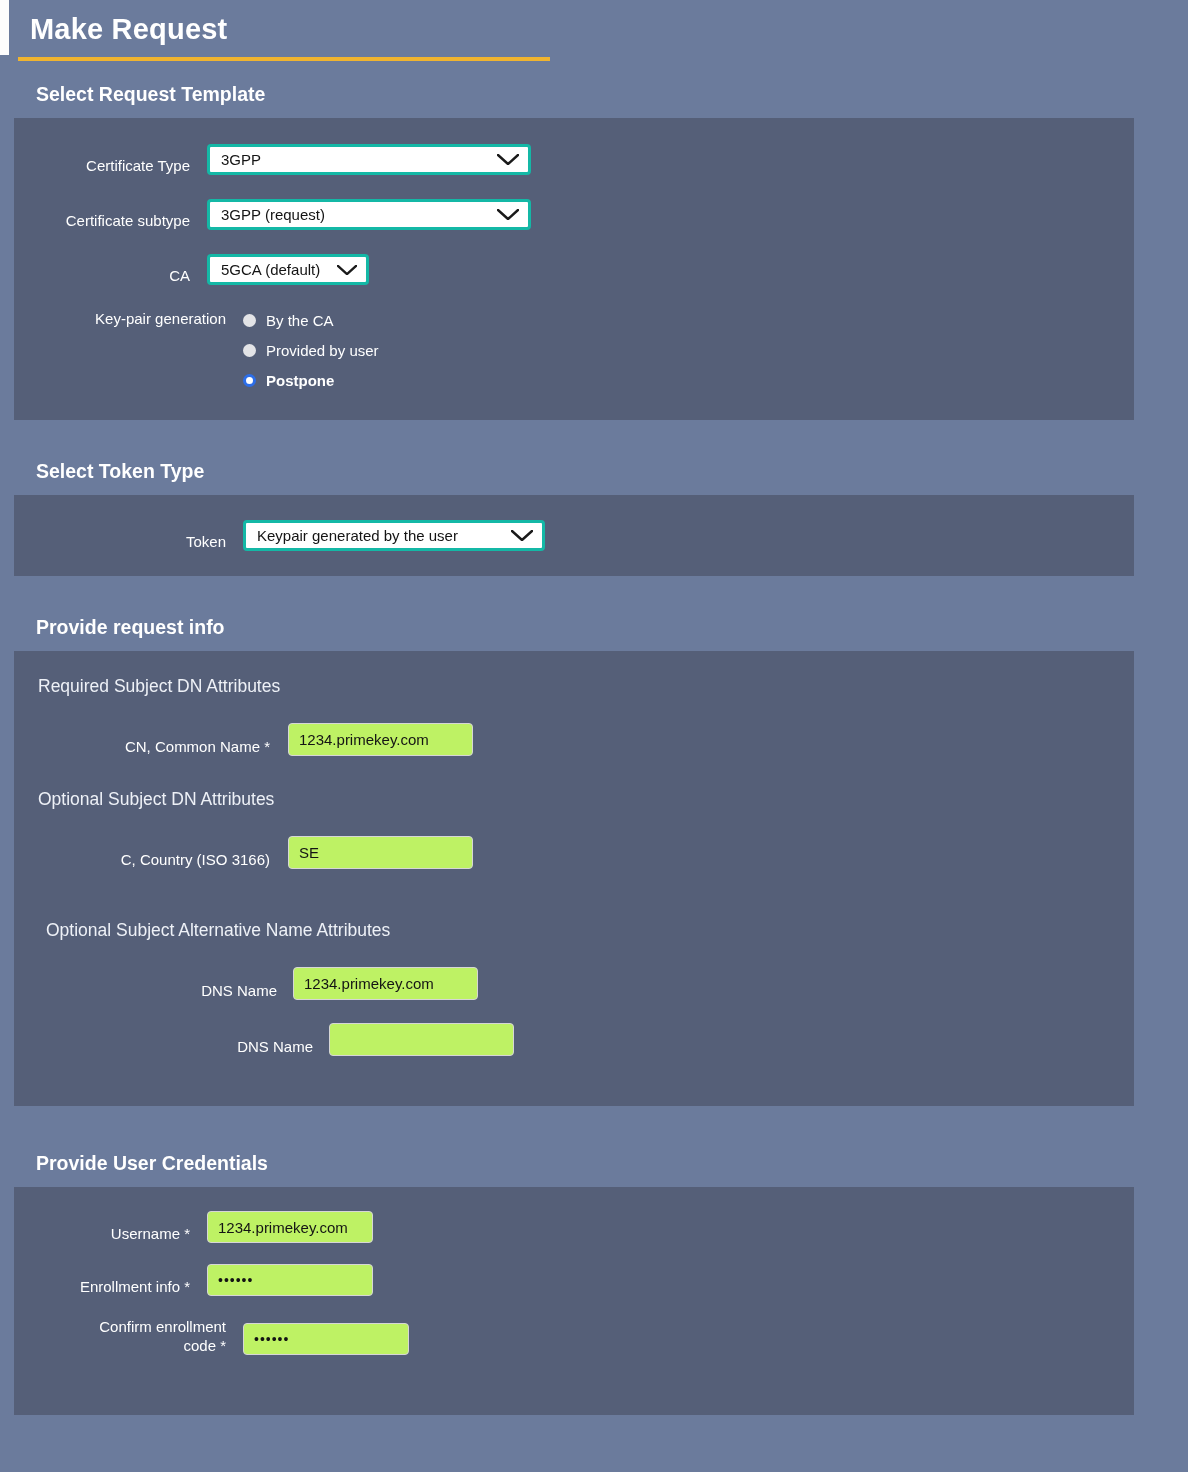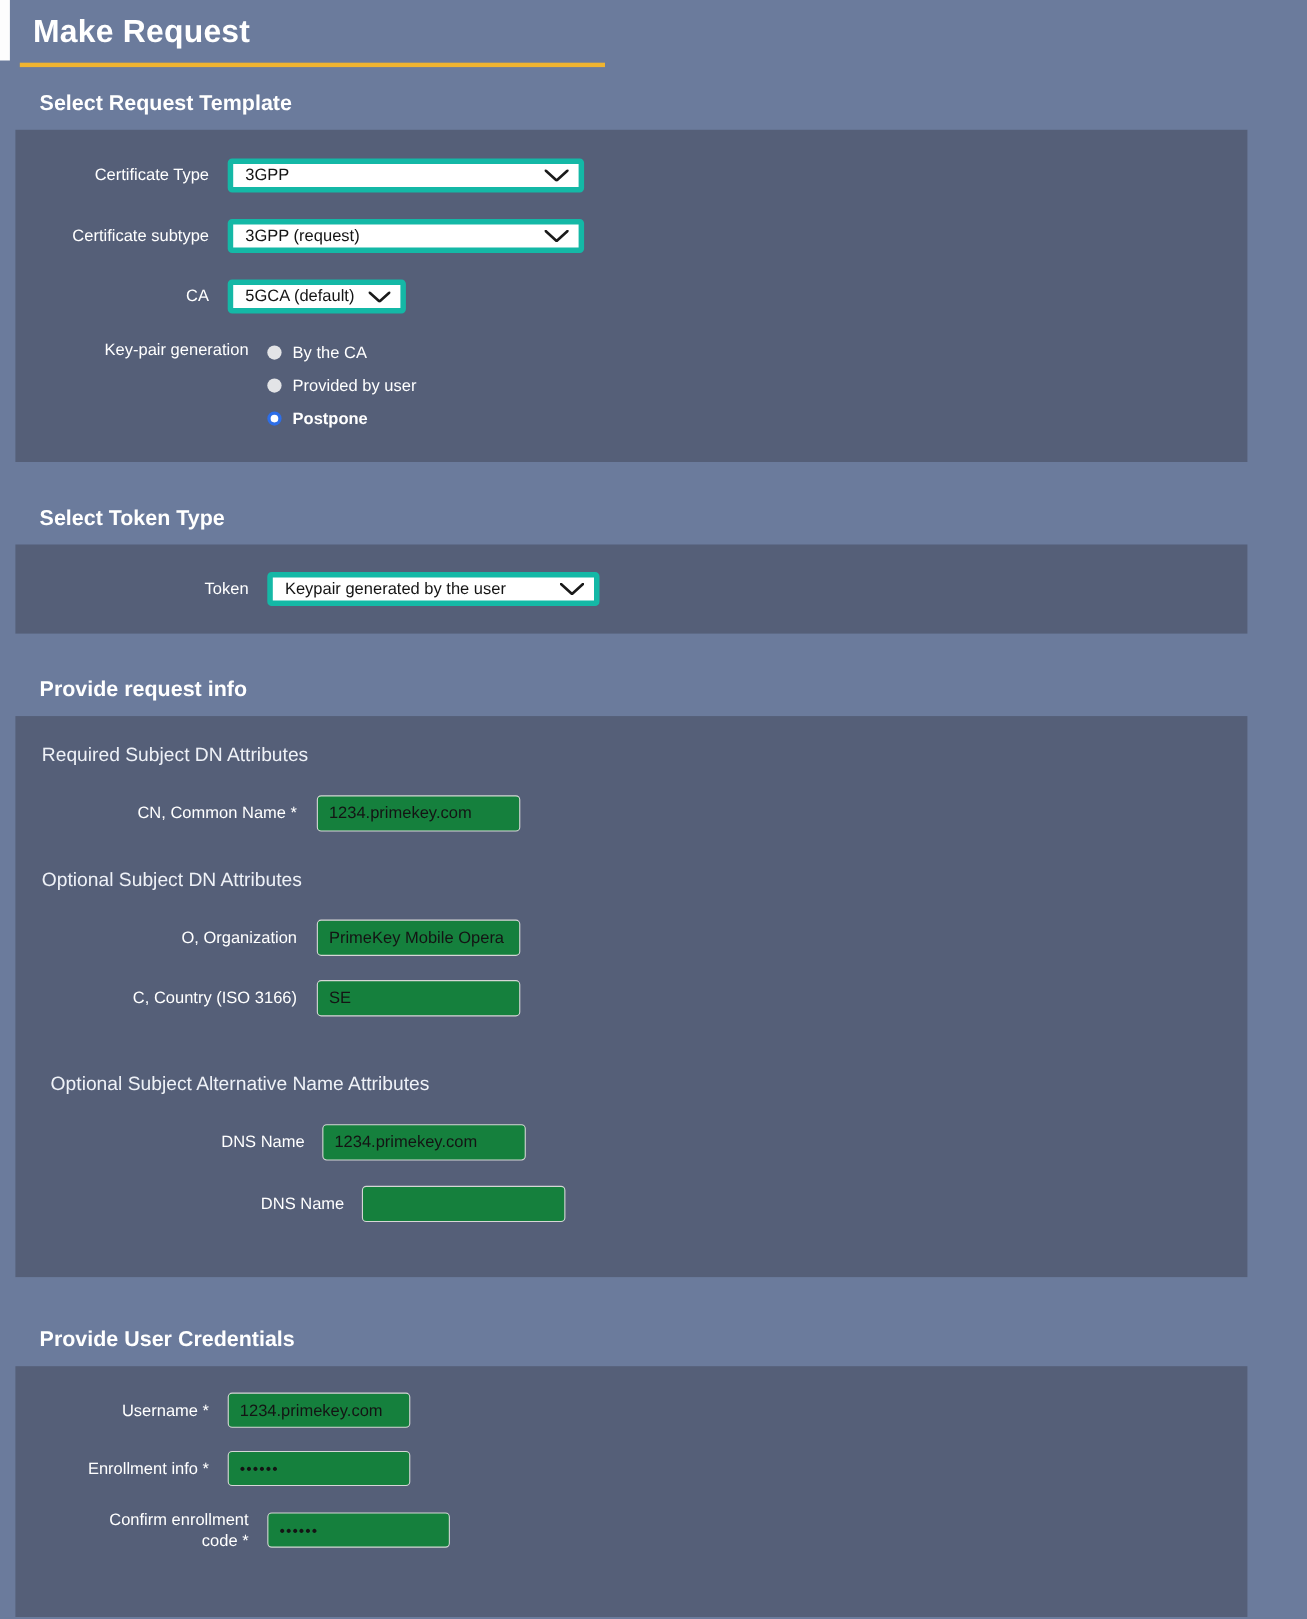--- a/index.html
+++ b/index.html
@@ -30,54 +30,54 @@
   .panel {
     background:#555f78;
     margin-left:14px;
     width:1120px;
   }
   .panel-1 { padding:26px 0 30px 0; }
   .panel-2 { padding:25px 0; }
   .panel-3 { padding:24px 0 50px 0; }
   .panel-4 { padding:24px 0 60px 0; }
 
-  .form-row { display:flex; align-items:center; margin-bottom:24px; }
+  .form-row { display:flex; align-items:flex-end; margin-bottom:24px; }
   .form-row.last { margin-bottom:0;padding-left:36px; }
   .form-row.mb32 { margin-bottom:32px; }
   .form-row.mb22 { margin-bottom:22px; }
   .form-row.mb21 { margin-bottom:21px; }
   .form-row.mb23 { margin-bottom:23px; }
   .form-row.top { align-items:flex-start; }
 
   .lbl {
     width:176px; text-align:right; flex-shrink:0;
     color:#ffffff; font-size:15px; line-height:19px;
   }
   .lbl-dn { width:256px; }
   .lbl-san { width:263px; }
   .lbl .narrow { display:inline-block; max-width:146px; }
   .ctl { margin-left:17px; }
   .ctl-dn { margin-left:18px; }
   .ctl-san { margin-left:16px; }
 
   .select {
-    background:#ffffff; border:5px solid #14b8a6; border-radius:4px;
+    background:#ffffff; border:3px solid #14b8a6; border-radius:4px;
     height:31px; display:flex; align-items:center; justify-content:space-between;
     padding:0 9px 0 11px; font-size:15px; color:#141414;
     cursor:default;
   }
   .select .sel-text { white-space:nowrap; overflow:hidden; }
   .select .chev { display:flex; align-items:center; margin-left:12px; flex-shrink:0; }
   .w-lg { width:324px; }
   .w-md { width:302px; }
   .w-sm { width:162px; }
 
   .text-input {
     height:33px; width:185px;
-    background:#15803d; border:1px solid #d6d6d6; border-radius:4px;
+    background:#bef264; border:1px solid #d6d6d6; border-radius:4px;
     font-size:15px; color:#141414; padding:0 10px;
     font-family:"Liberation Sans", sans-serif;
     outline:none;
   }
   .text-input.cred { width:166px; height:32px; }
   .text-input.pwd { letter-spacing:1px; font-size:14px; }
 
   .radio-group { padding-top:2px; }
   .radio-row { display:flex; align-items:center; margin-bottom:11px; }
   .radio-row.last { margin-bottom:0;font-weight:bold; }
@@ -184,24 +184,20 @@
 
   <div class="sub-h">Required Subject DN Attributes</div>
 
   <div class="form-row mb32">
     <div class="lbl lbl-dn">CN, Common Name *</div>
     <input class="ctl ctl-dn text-input" type="text" value="1234.primekey.com" style="">
   </div>
 
   <div class="sub-h">Optional Subject DN Attributes</div>
 
-  <div class="form-row mb22">
-    <div class="lbl lbl-dn">O, Organization</div>
-    <input class="ctl ctl-dn text-input" type="text" value="PrimeKey Mobile Opera" style="">
-  </div>
 
   <div class="form-row">
     <div class="lbl lbl-dn">C, Country (ISO 3166)</div>
     <input class="ctl ctl-dn text-input" type="text" value="SE" style="">
   </div>
 
   <div class="sub-h san">Optional Subject Alternative Name Attributes</div>
 
   <div class="form-row mb23">
     <div class="lbl lbl-san">DNS Name</div>

